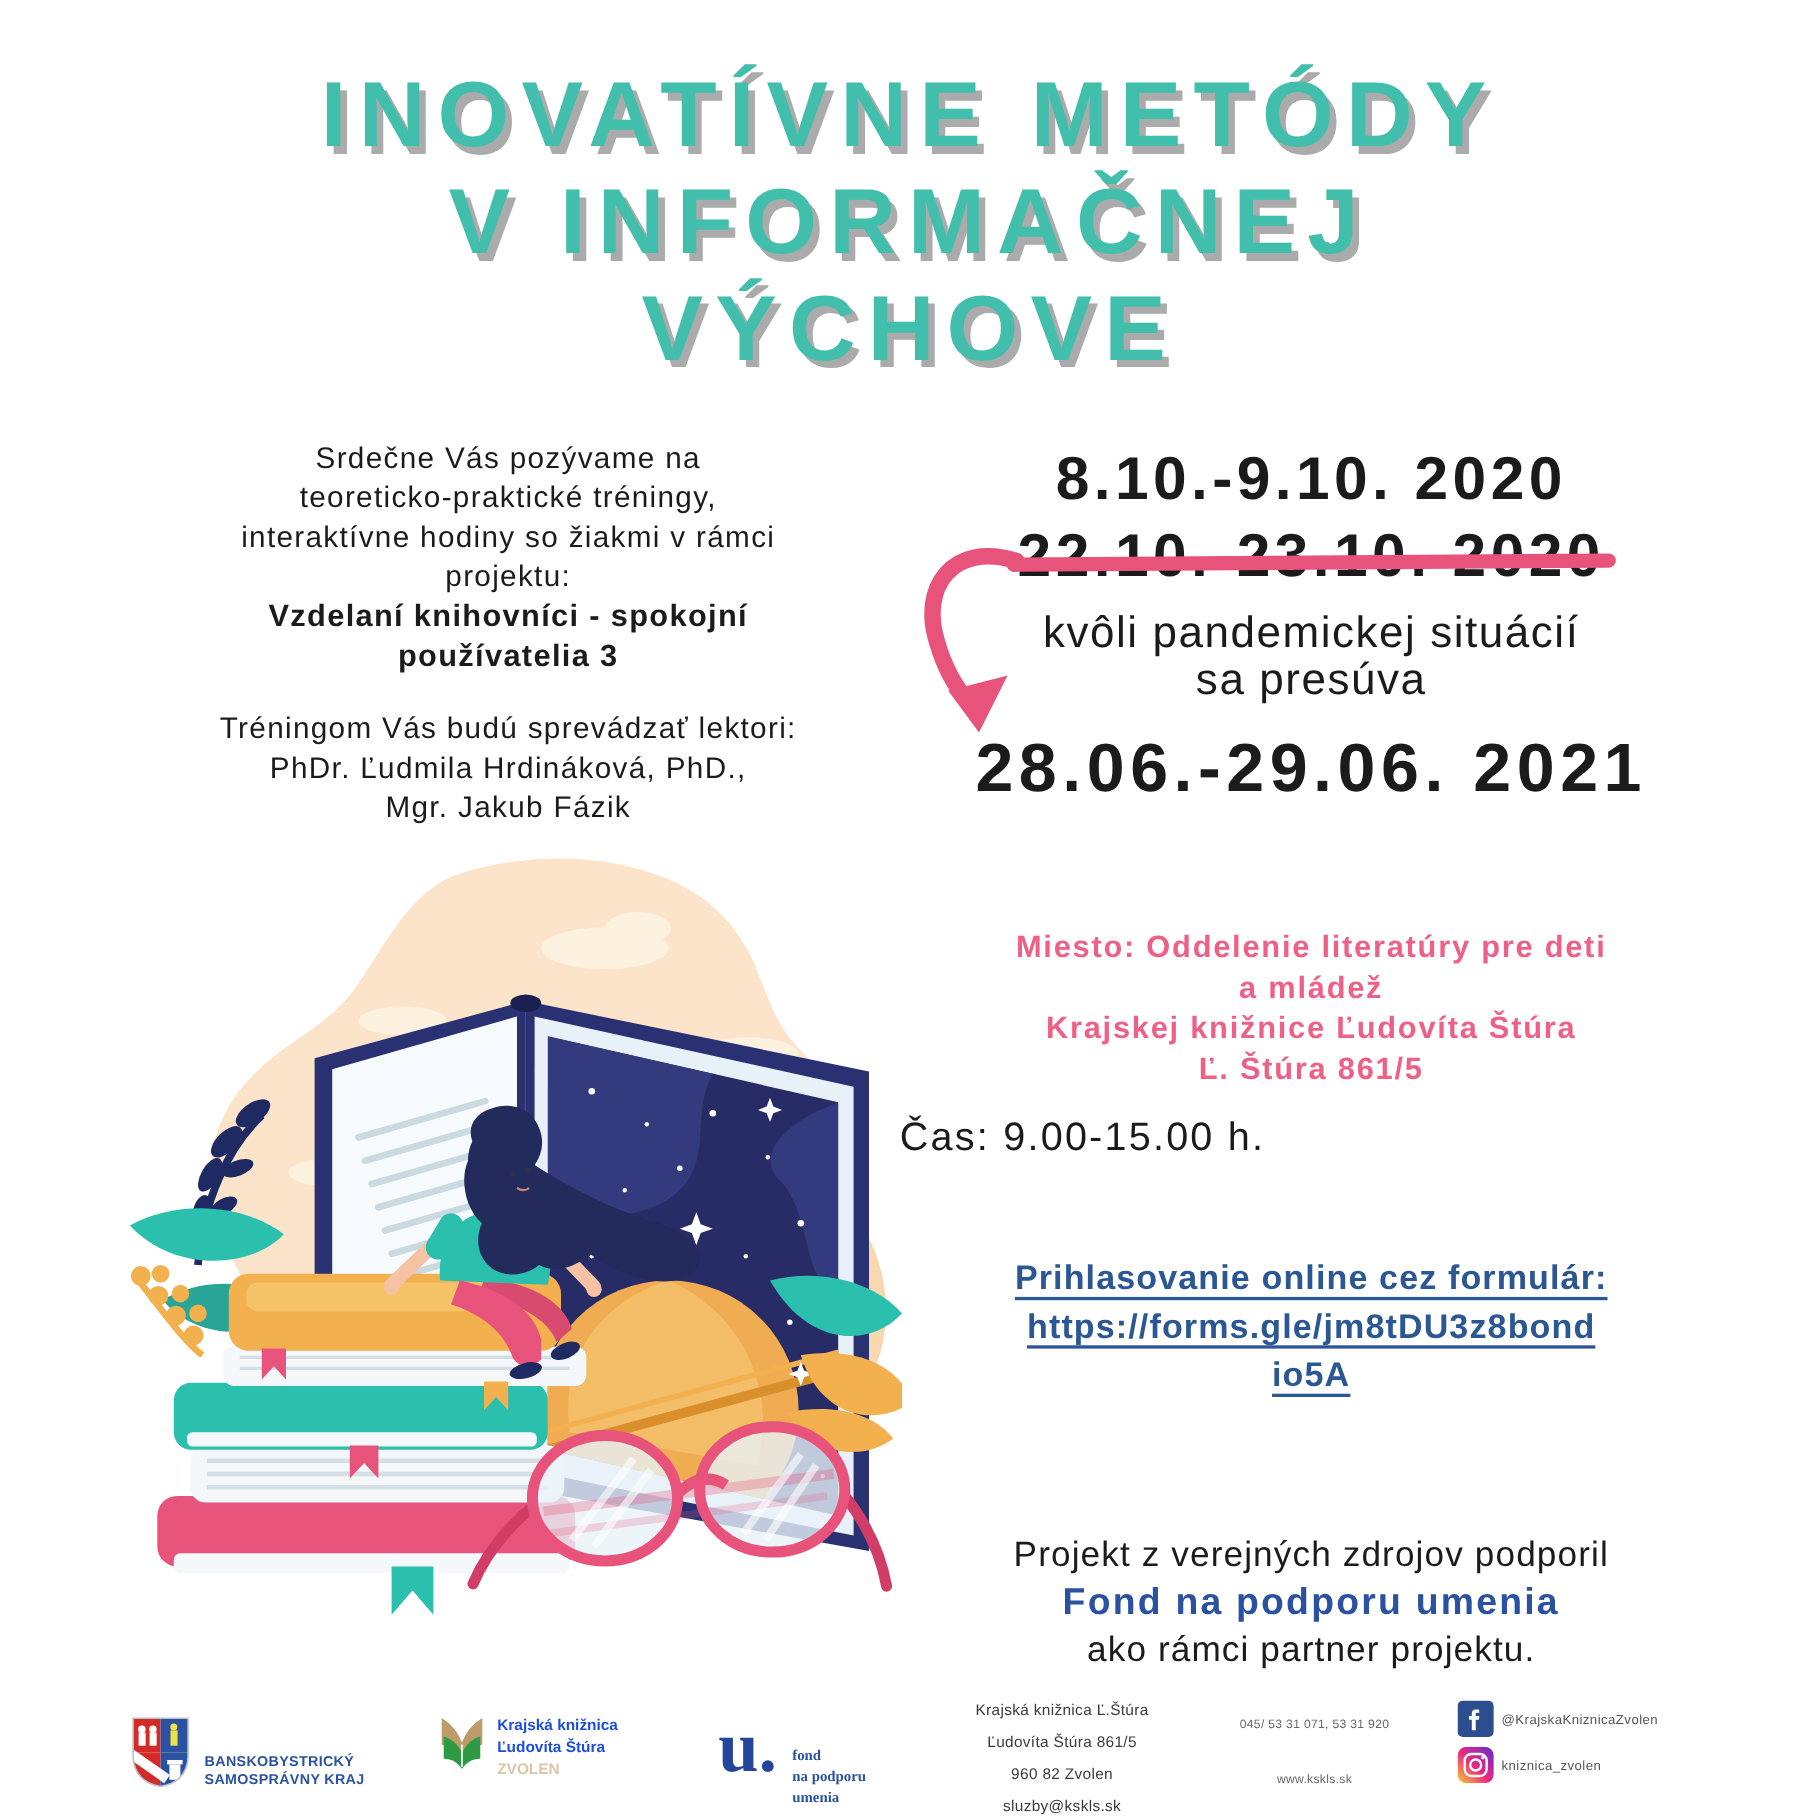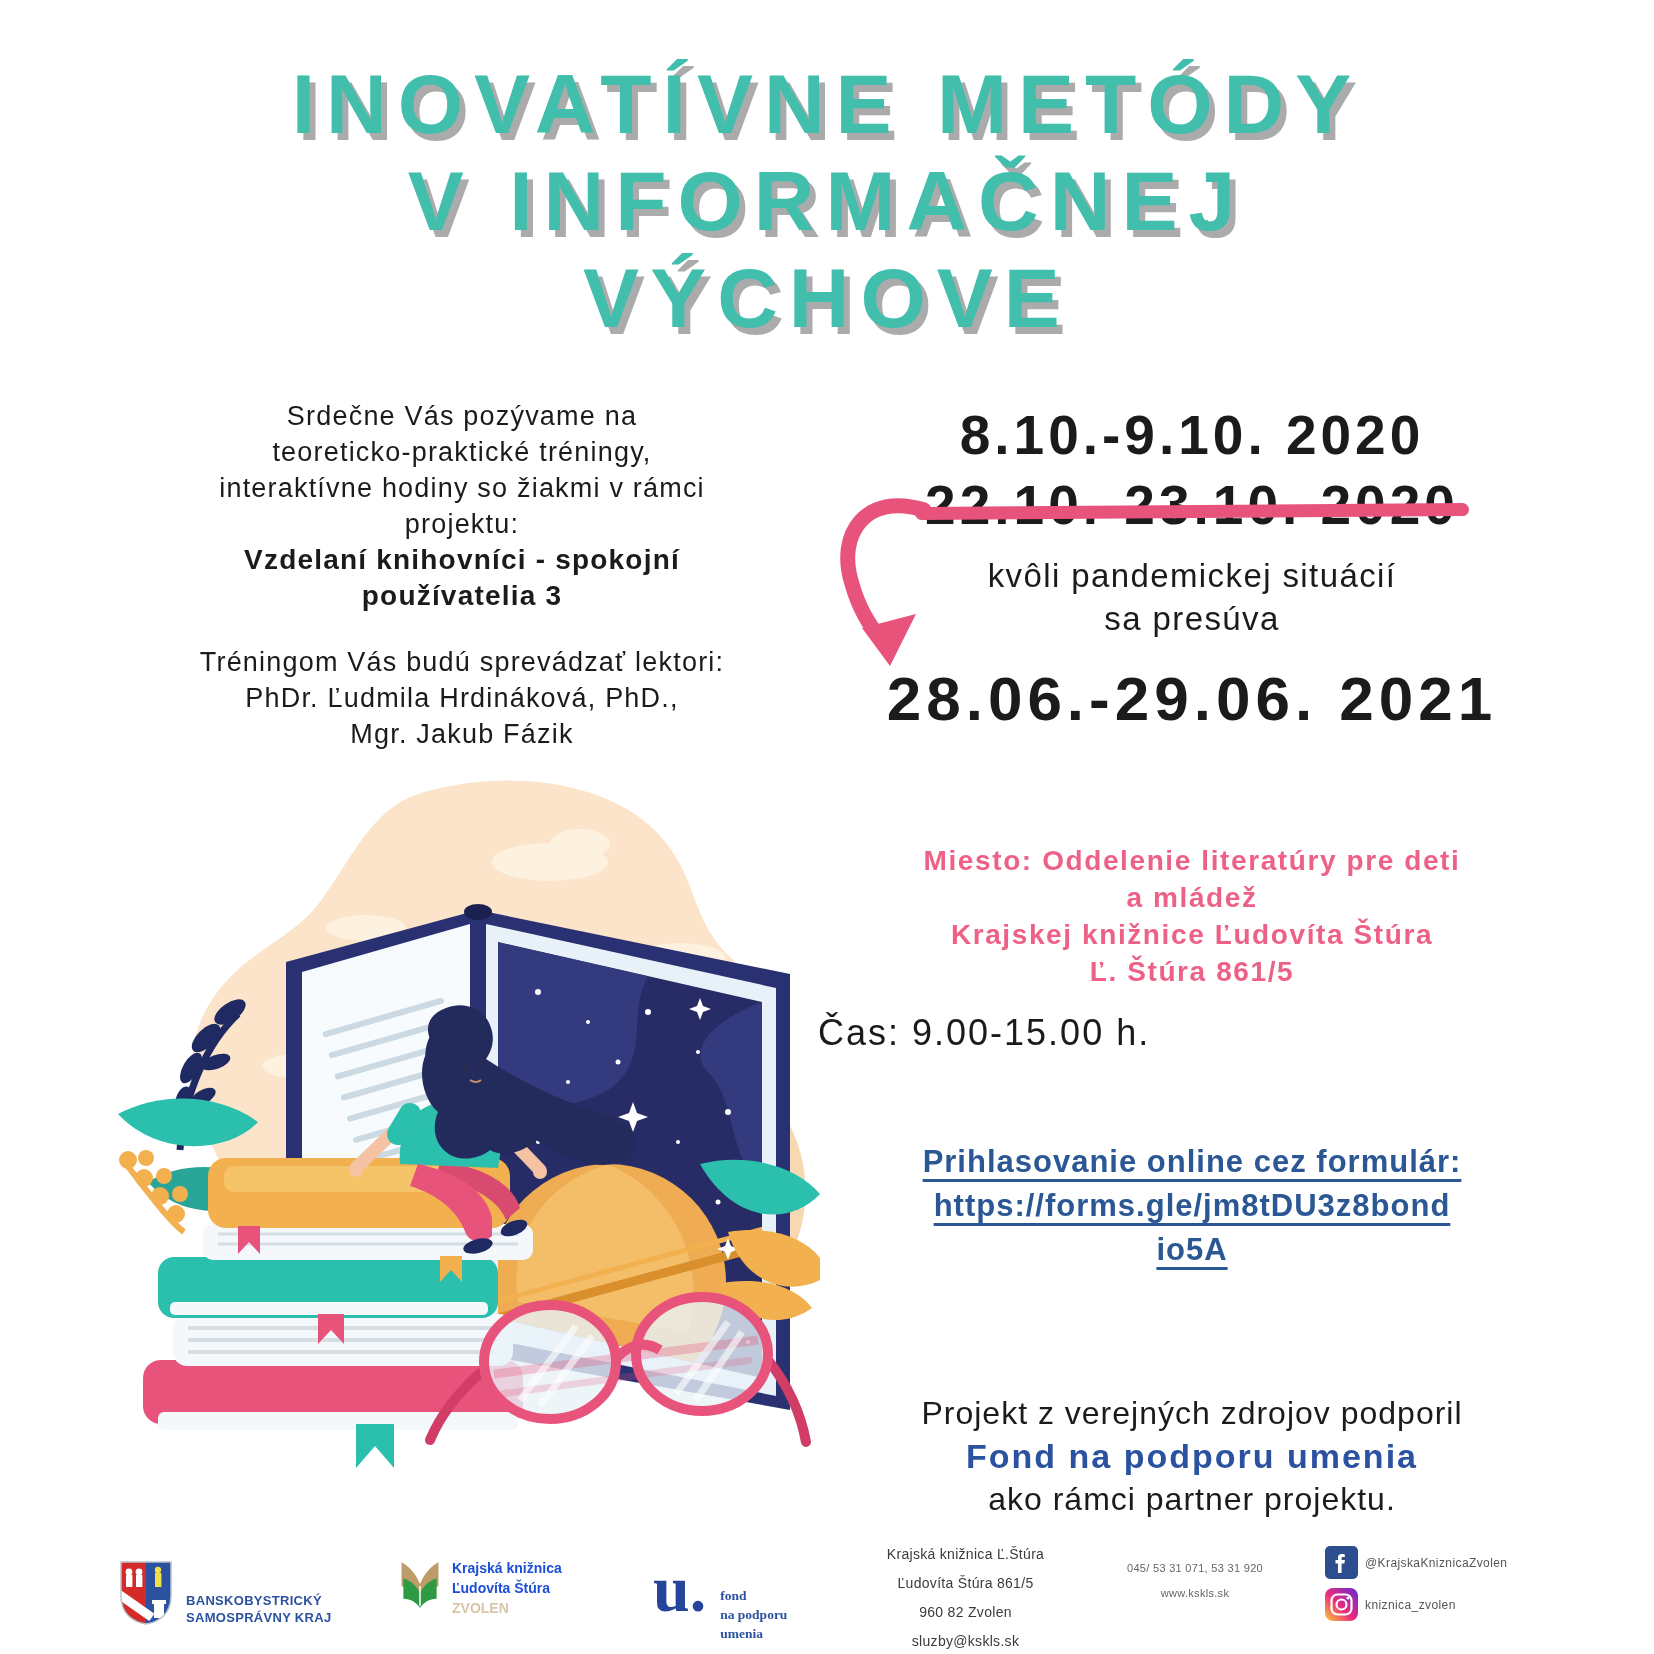--- a/index.html
+++ b/index.html
@@ -16,21 +16,21 @@
          font-size:27px;line-height:36px;letter-spacing:1.2px;}
   .intro .bold{font-weight:bold;font-size:28px;}
   .lecturers{margin-top:30px;}
 
   
   .dates{position:absolute;left:818px;top:402px;width:748px;text-align:center;}
   .date-line{font-size:55px;font-weight:bold;letter-spacing:4px;line-height:66px;}
   .date-cancelled-wrap{position:relative;display:inline-block;margin-top:4px;}
   .strike{position:absolute;left:-10px;right:-10px;top:33px;height:13px;background:#e8537c;
           border-radius:7px;transform:rotate(-.4deg);}
-  .reason{font-size:33px;line-height:43px;letter-spacing:1.4px;margin-top:16px;}
+  .reason{font-size:40px;line-height:43px;letter-spacing:1.4px;margin-top:16px;}
   .new-date{font-size:62px;font-weight:bold;letter-spacing:5px;line-height:74px;margin-top:22px;}
   .arrow-svg{position:absolute;left:10px;top:92px;}
 
   
   .venue{position:absolute;left:818px;top:842px;width:748px;text-align:center;
          color:#ee6187;font-weight:bold;font-size:28px;line-height:37px;letter-spacing:1.6px;}
   .time{position:absolute;left:818px;top:1012px;width:748px;text-align:left;
         font-size:36px;letter-spacing:2px;}
   .registration{position:absolute;left:818px;top:1140px;width:748px;text-align:center;
                 color:#2b5794;font-weight:bold;font-size:31px;line-height:44px;letter-spacing:1px;}
@@ -49,21 +49,21 @@
   .library-text{font-size:14px;font-weight:bold;line-height:20px;}
   .library-text .green{color:#1d4ed8;}
   .library-text .tan{color:#d9c6a9;}
   .fpu{position:absolute;left:653px;top:1560px;display:flex;gap:14px;font-family:"Liberation Serif",serif;}
   .fpu-mark{font-size:66px;font-weight:bold;color:#24459a;line-height:58px;}
   .fpu-text{font-size:13.5px;font-weight:bold;color:#2b52a0;line-height:19px;margin-top:26px;}
   .contact{position:absolute;left:843px;top:1540px;width:245px;text-align:center;
            font-size:14px;line-height:29px;color:#3b3b3b;letter-spacing:.3px;}
   .phoneweb{position:absolute;left:1095px;top:1562px;width:200px;text-align:center;
             font-size:11px;color:#666;letter-spacing:.3px;}
-  .phoneweb .web{margin-top:13px;}
+  .phoneweb .web{margin-top:38px;}
   .social{position:absolute;left:1325px;top:1546px;}
   .social-row{display:flex;align-items:center;gap:7px;margin-bottom:9px;}
   .social-label{font-size:12px;color:#555;letter-spacing:.4px;}
 </style>
 </head>
 <body>
 
 <div class="poster">
 
   <div class="title">

